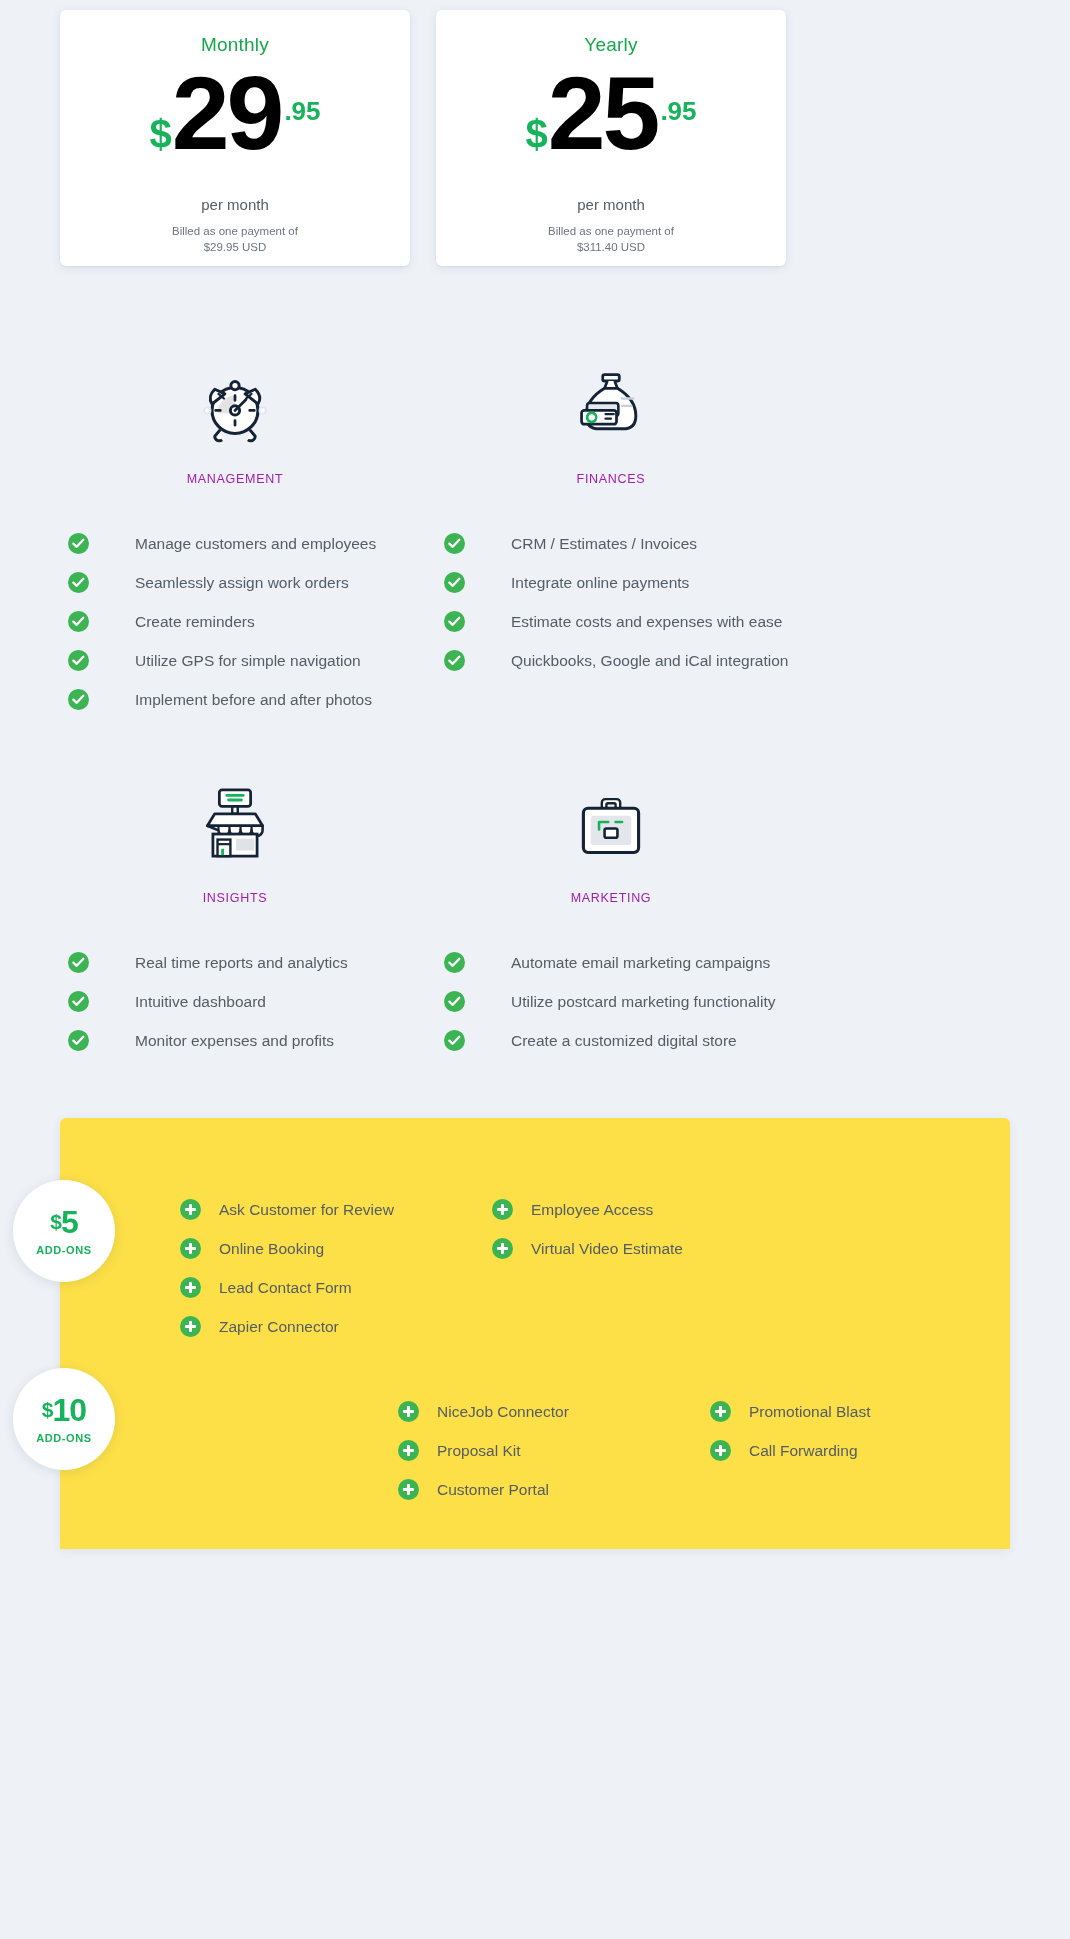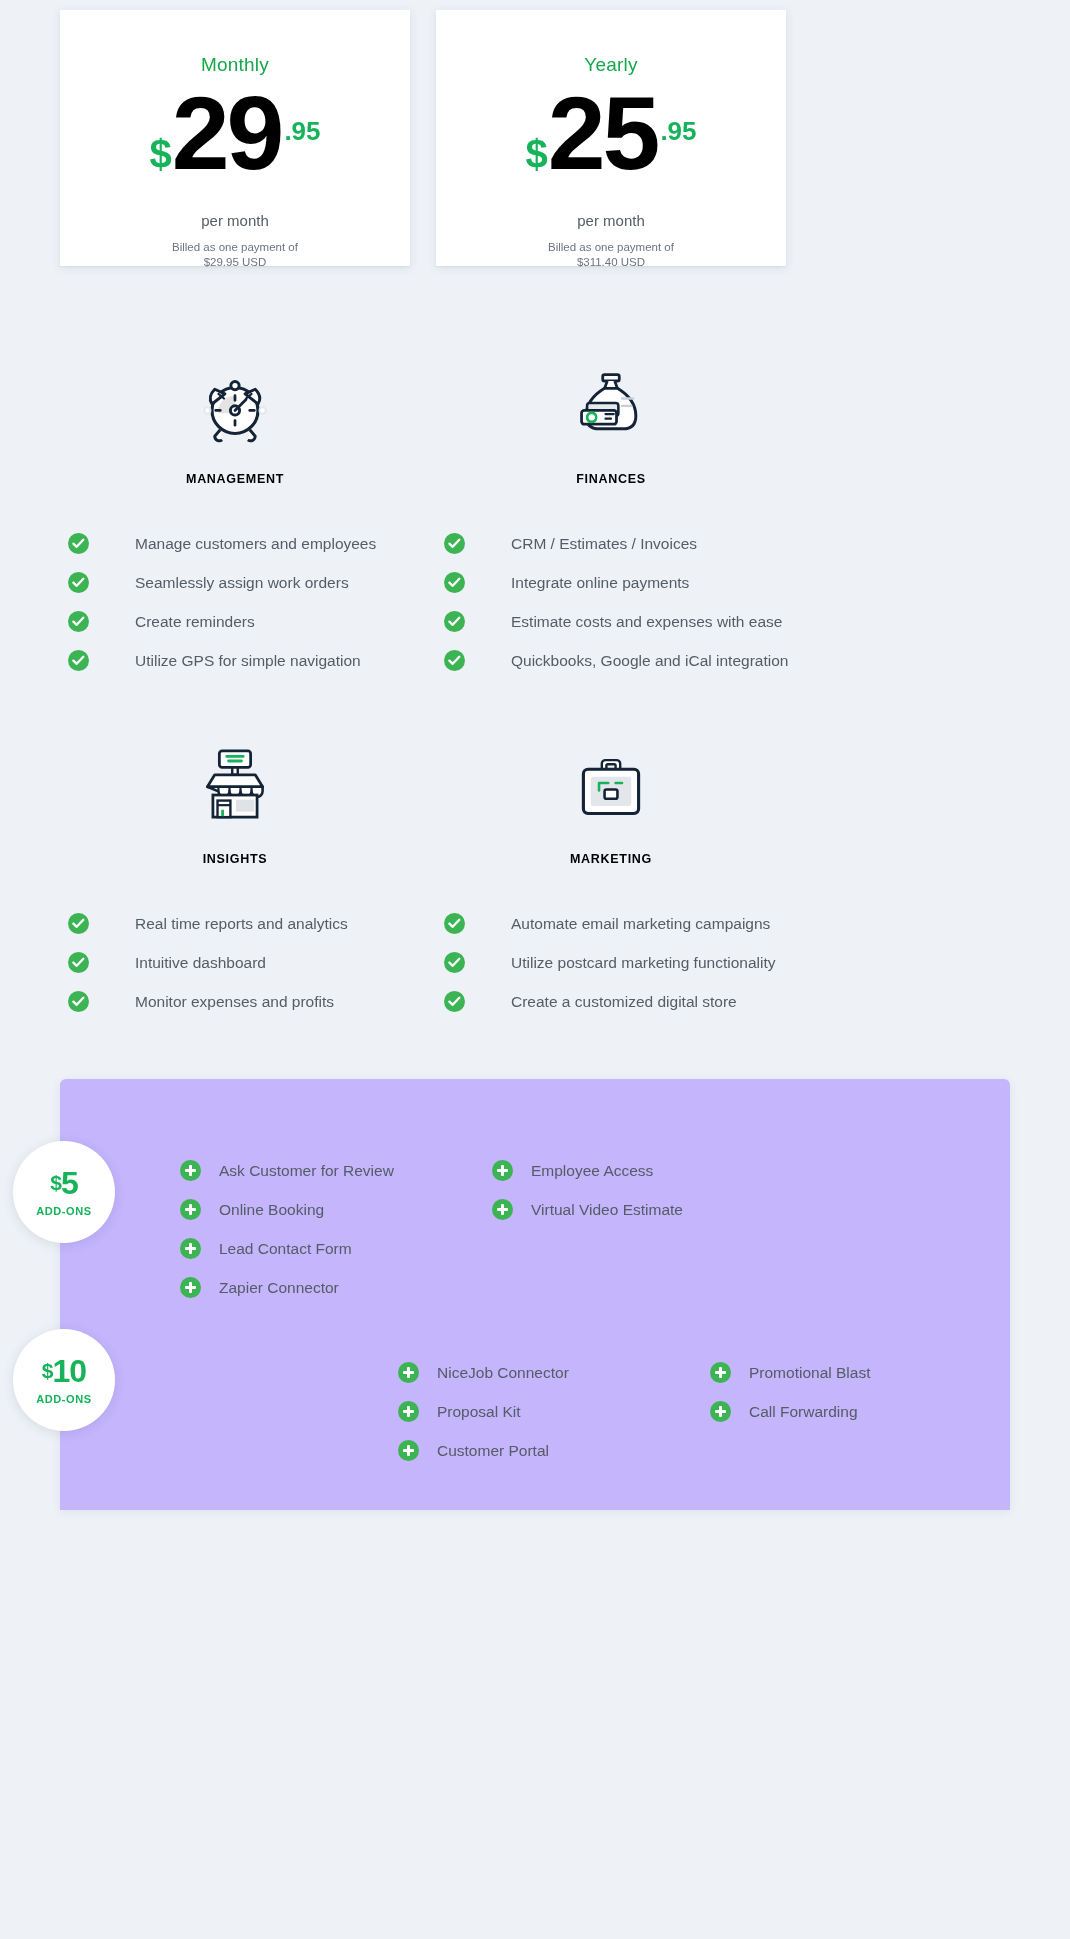--- a/index.html
+++ b/index.html
@@ -17,28 +17,28 @@
 
   
   .price-row {
     display: flex;
     gap: 26px;
     padding: 0 60px;
     align-items: flex-start;
   }
   .price-card {
     background: #ffffff;
-    border-radius: 1px;
+    border-radius: 6px;
     width: 350px;
     height: 256px;
     box-shadow: 0 2px 10px rgba(40,60,90,0.10), 0 1px 2px rgba(40,60,90,0.06);
     display: flex;
     flex-direction: column;
     align-items: center;
-    padding-top: 44px;
+    padding-top: 24px;
   }
   .price-term {
     color: #15a84a;
     font-size: 19px;
     letter-spacing: .2px;
   }
   .price-main {
     display: flex;
     align-items: flex-start;
     justify-content: center;
@@ -89,23 +89,23 @@
   .icon-col {
     width: 350px;
     display: flex;
     flex-direction: column;
     align-items: center;
   }
   .feat-icon { width: 92px; height: 92px; display: block; }
   .feat-title {
     margin-top: 22px;
     font-size: 12.5px;
-    font-weight: bold;
+    font-weight: normal;
     letter-spacing: .7px;
-    color: #000000;
+    color: #a21caf;
   }
 
   .list-row {
     display: flex;
     gap: 26px;
     margin-top: 38px;
   }
   .list-col { width: 350px; padding-left: 8px; }
 
   .list-item {
@@ -129,21 +129,21 @@
     margin-left: 28px;
   }
 
   
   .addons-wrap {
     position: relative;
     margin-top: 58px;
     padding: 0 60px 0 60px;
   }
   .addons-panel {
-    background: #c4b5fd;
+    background: #fde047;
     border-radius: 6px 6px 0 0;
     min-height: 430px;
     box-shadow: 0 2px 10px rgba(40,60,90,0.08);
     padding: 72px 0 40px 120px;
   }
   .addon-group { display: flex; gap: 0; }
   .addon-col { width: 312px; }
   .addon-col.second { width: 300px; }
 
   .addon-item {
@@ -308,20 +308,28 @@
           <span class="list-text">Create reminders</span>
         </div>
         <div class="list-item">
           <span class="check">
               <svg width="13" height="11" viewBox="0 0 13 11">
                 <path d="M1.4 5.6 L4.7 8.8 L11.3 1.8" fill="none" stroke="#fff" stroke-width="2.3" stroke-linecap="round" stroke-linejoin="round"></path>
               </svg>
             </span>
           <span class="list-text">Utilize GPS for simple navigation</span>
         </div>
+        <div class="list-item">
+          <span class="check">
+              <svg width="13" height="11" viewBox="0 0 13 11">
+                <path d="M1.4 5.6 L4.7 8.8 L11.3 1.8" fill="none" stroke="#fff" stroke-width="2.3" stroke-linecap="round" stroke-linejoin="round"></path>
+              </svg>
+            </span>
+          <span class="list-text">Implement before and after photos</span>
+        </div>
       </div>
 
       <div class="list-col">
         <div class="list-item">
           <span class="check">
               <svg width="13" height="11" viewBox="0 0 13 11">
                 <path d="M1.4 5.6 L4.7 8.8 L11.3 1.8" fill="none" stroke="#fff" stroke-width="2.3" stroke-linecap="round" stroke-linejoin="round"></path>
               </svg>
             </span>
           <span class="list-text">CRM / Estimates / Invoices</span>

